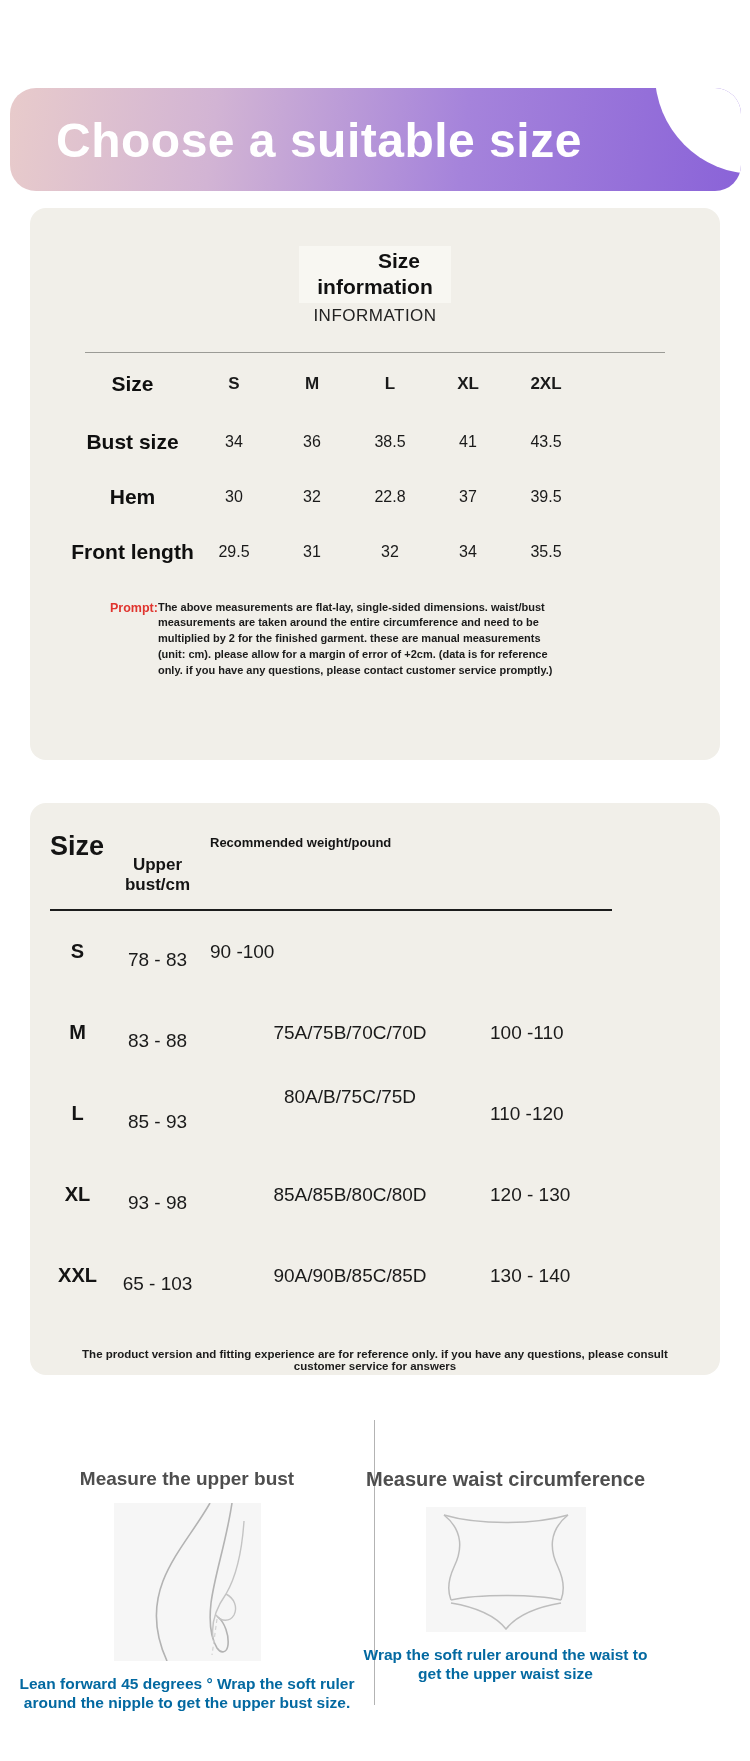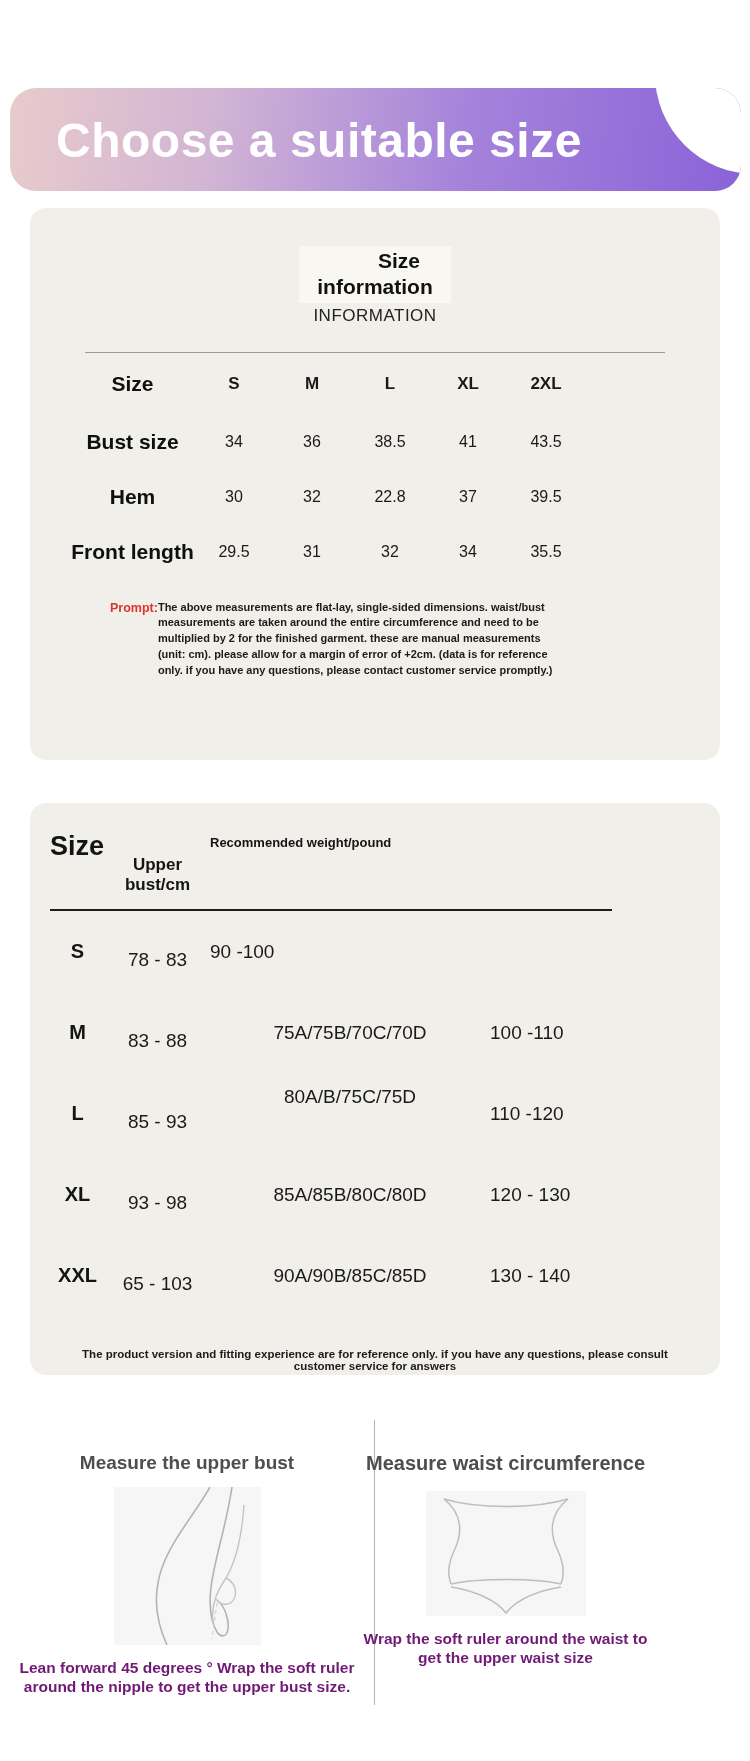--- a/index.html
+++ b/index.html
@@ -60,26 +60,26 @@
   .t2-c { font-size:19px; color:#1a1a1a; }
   .t2-cup-raised { transform:translateY(-17px); }
   .t2-foot { margin-top:32px; padding:0 36px; text-align:center;
              font-size:11.5px; font-weight:700; color:#1b1b1b; }
 
   
   .mg { position:absolute; top:1420px; left:0; width:750px; height:285px; display:flex; }
   .mg-col { width:375px; text-align:center; }
   .mg-left { border-right:1px solid #b3b3b3; }
   .mg-right-inner { position:relative; left:-57px; width:375px; }
-  .mg-head { margin-top:32px; font-size:19px; font-weight:700; color:#4e4e4e; white-space:nowrap; }
+  .mg-head { margin-top:48px; font-size:19px; font-weight:700; color:#4e4e4e; white-space:nowrap; }
   .mg-head-r { font-size:20px; }
   .mg-box { margin:13px auto 0 auto; background:#f6f6f6; display:flex; align-items:center; justify-content:center; }
   .mg-box-l { width:147px; height:158px; }
   .mg-box-r { width:160px; height:125px; margin-top:16px; }
-  .mg-cap { margin:13px auto 0 auto; font-size:15.5px; font-weight:700; color:#701a75; line-height:1.25; }
+  .mg-cap { margin:13px auto 0 auto; font-size:15.5px; font-weight:700; color:#0369a1; line-height:1.25; }
   .mg-cap-l { width:336px; }
   .mg-cap-r { width:310px; }
   svg { display:block; }
 </style>
 </head>
 <body>
 
 <div class="page">
 
   <div class="banner">

